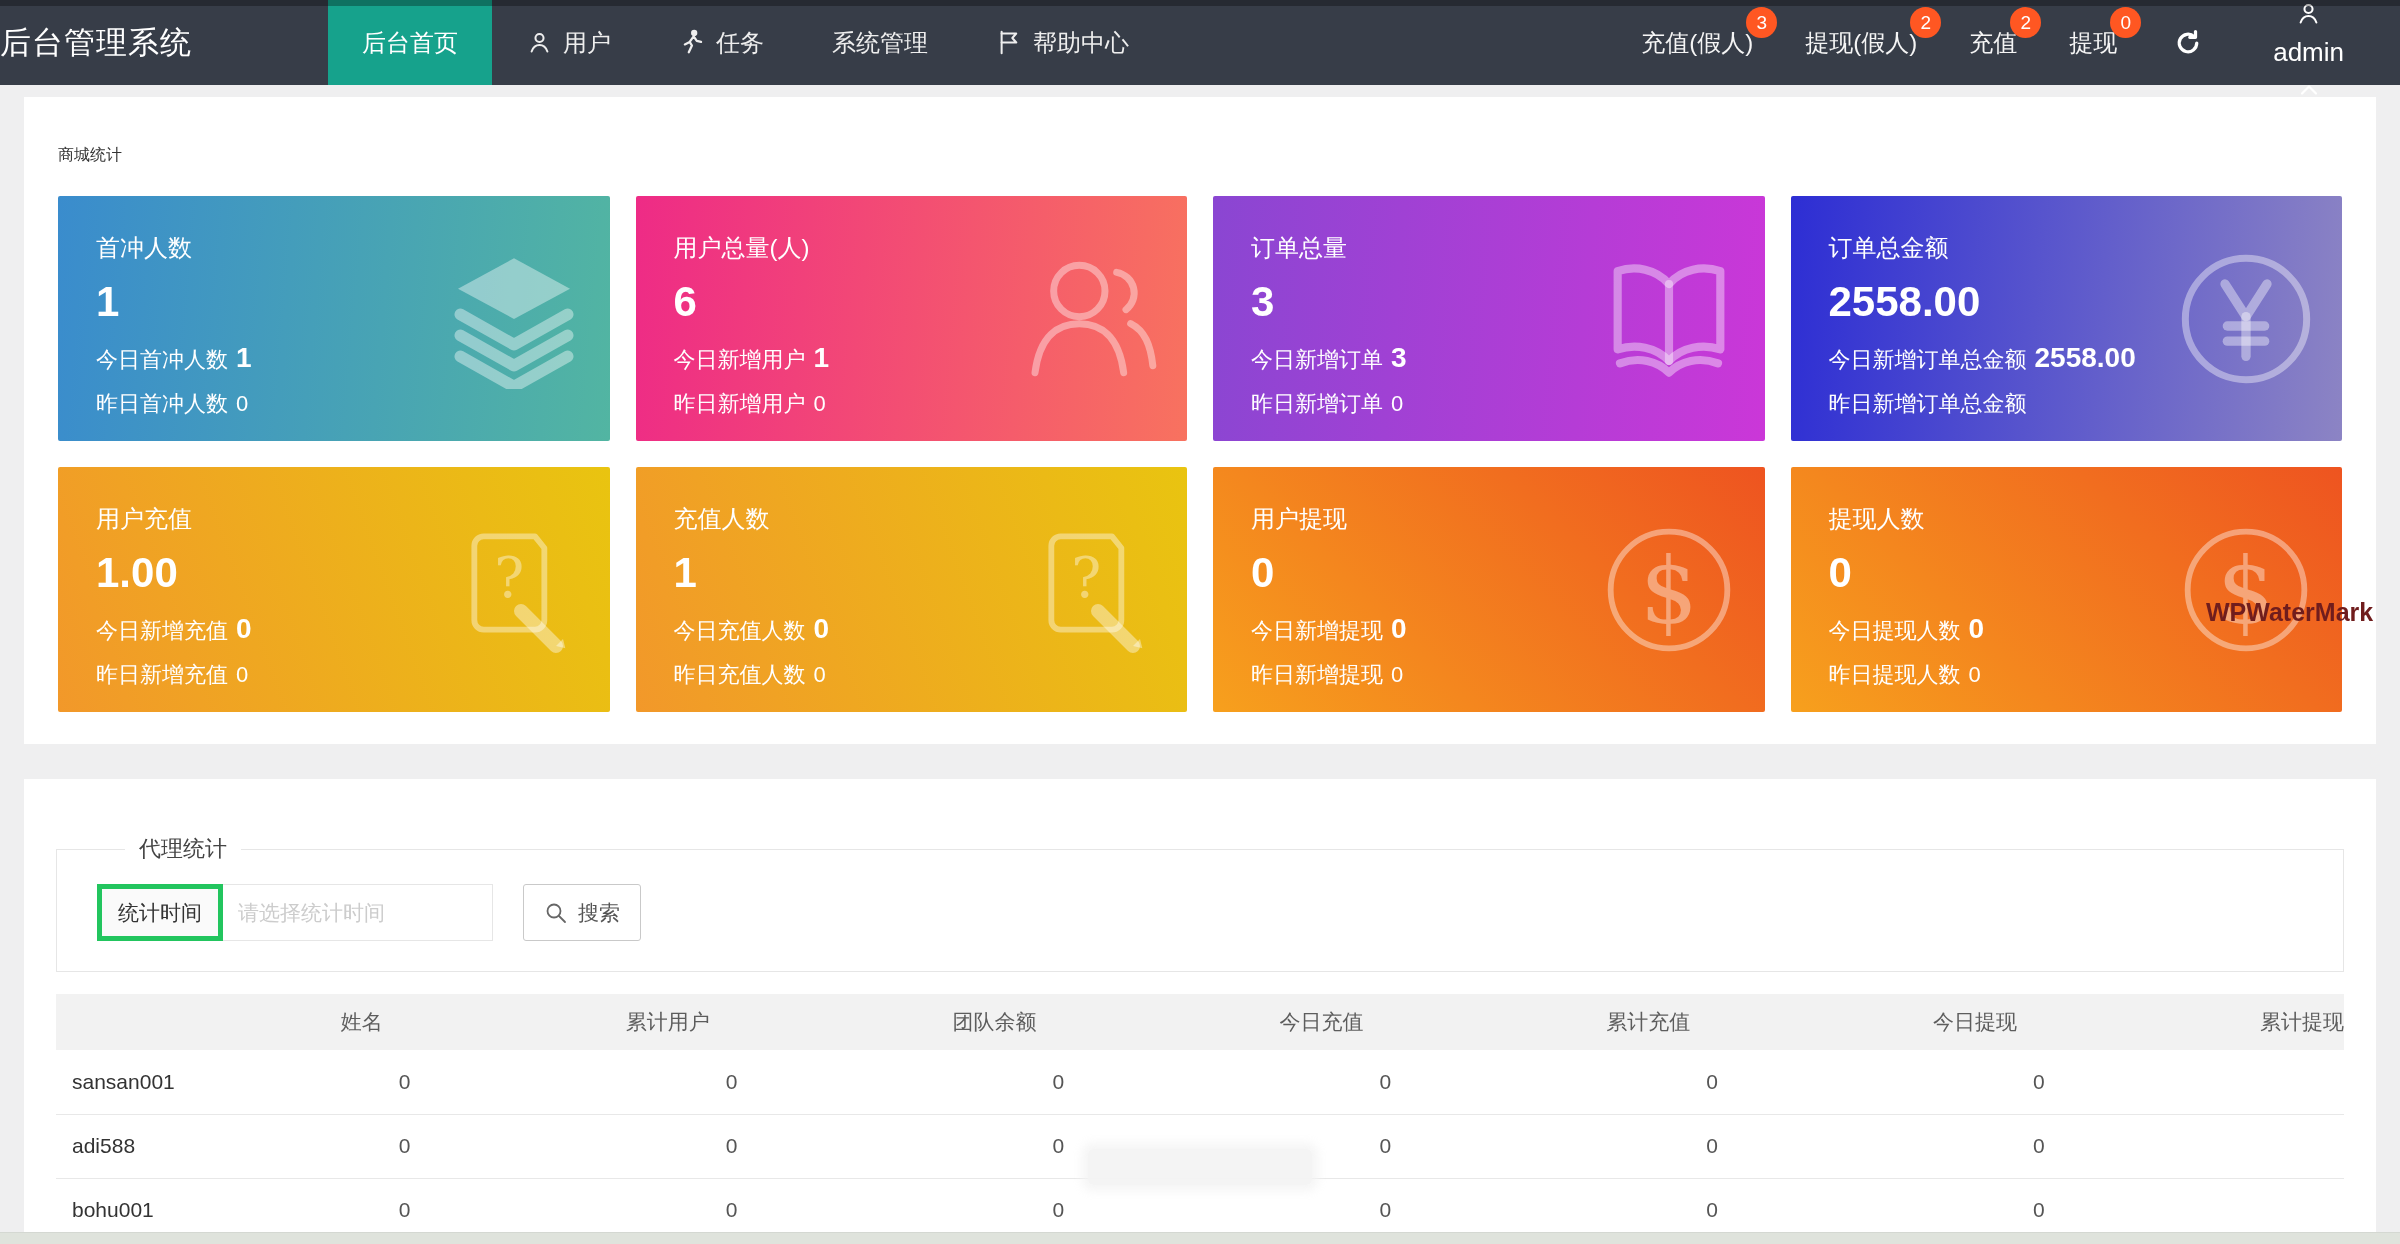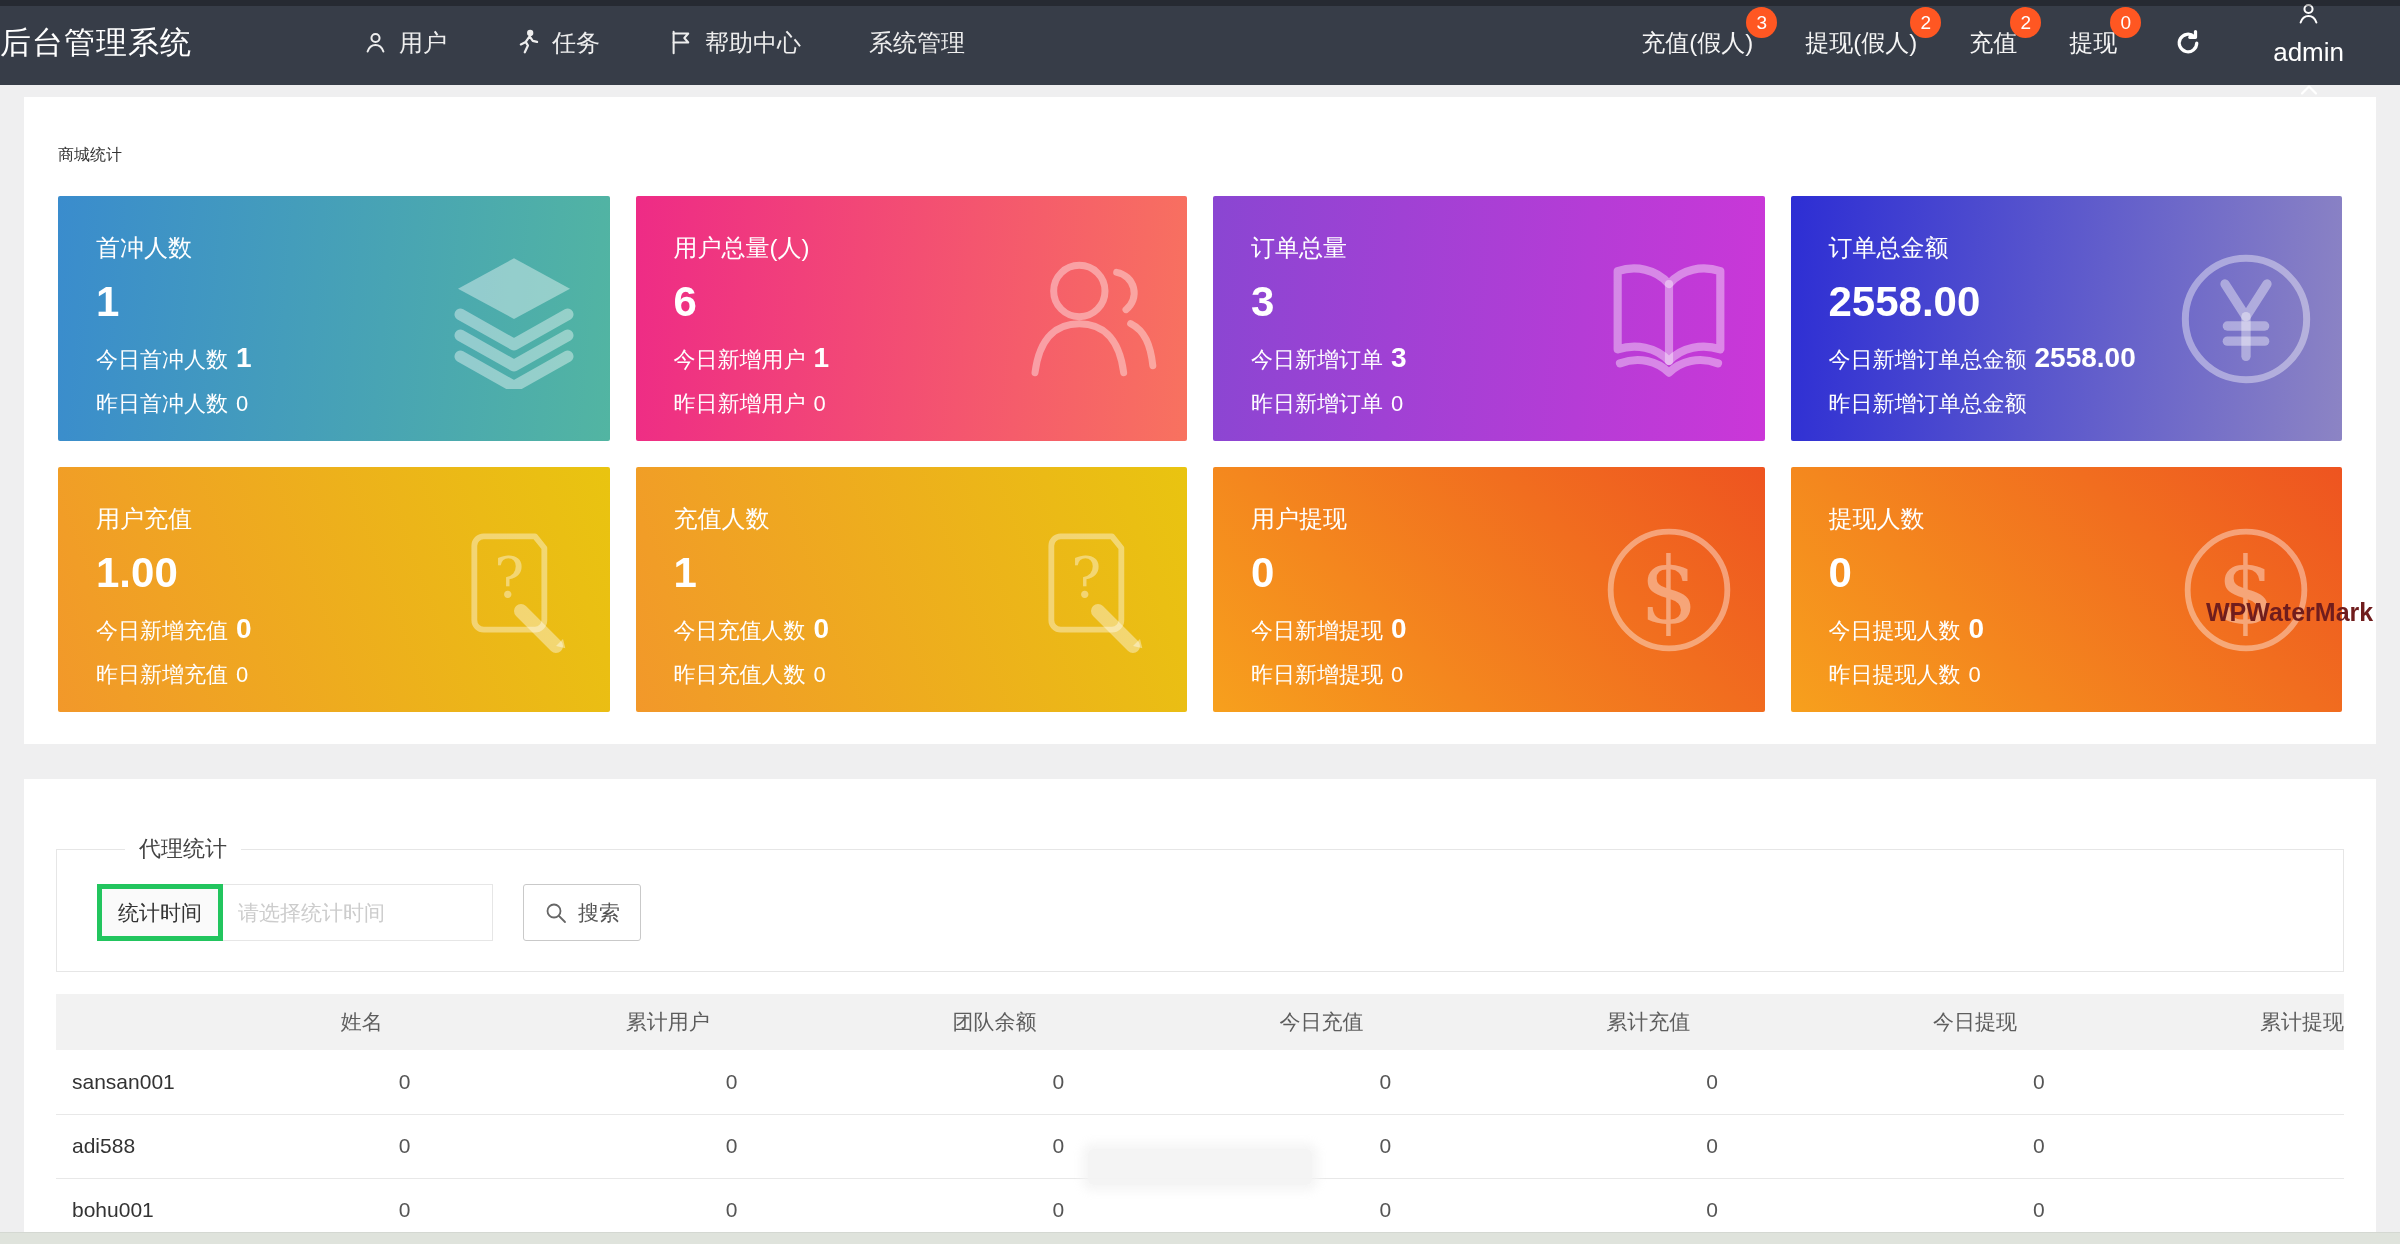--- a/index.html
+++ b/index.html
@@ -64,20 +64,24 @@
 </style>
 </head>
 <body>
 
 <div class="page">
 
   <header class="nav">
     <div class="nav-topstrip"></div>
     <div class="logo">后台管理系统</div>
     <nav class="tabs" id="tabs">
+  <div class="tab active">
+
+    <span class="tab-label">后台首页</span>
+  </div>
 
   <div class="tab">
     <span class="tab-icon">
             <svg viewBox="0 0 24 24" fill="none" stroke="currentColor" stroke-linecap="round" stroke-linejoin="round" stroke-width="1.8">
               <circle cx="12" cy="8" r="3.6"></circle>
               <path d="M5 20c1.4-4.2 4-5.8 7-5.8s5.6 1.6 7 5.8"></path>
             </svg>
           </span>
     <span class="tab-label">用户</span>
   </div>
@@ -86,32 +90,32 @@
     <span class="tab-icon">
             <svg viewBox="0 0 24 24" fill="none" stroke="currentColor" stroke-linecap="round" stroke-linejoin="round" stroke-width="2">
               <circle cx="13.5" cy="3.5" r="1.8" fill="currentColor"></circle>
               <path d="M13 6.5l-3.5 5 2 3.2-2.8 6M13 6.5l2.8 4 3.8 1M9.5 11.5l-4.3 2.2"></path>
             </svg>
           </span>
     <span class="tab-label">任务</span>
   </div>
 
   <div class="tab">
+
+    <span class="tab-label">系统管理</span>
+  </div>
+
+  <div class="tab">
     <span class="tab-icon">
             <svg viewBox="0 0 24 24" fill="none" stroke="currentColor" stroke-linecap="round" stroke-linejoin="round" stroke-width="1.8">
               <path d="M5 2.5v19"></path>
               <path d="M5 4h13l-3.5 4 3.5 4H5"></path>
             </svg>
           </span>
     <span class="tab-label">帮助中心</span>
-  </div>
-
-  <div class="tab">
-
-    <span class="tab-label">系统管理</span>
   </div>
 </nav>
     <div class="nav-right">
       <div id="rightItems" style="display:flex;align-items:stretch;">
   <div class="nav-right-item">
     <span class="nav-right-label">充值(假人)</span>
     <span class="badge">3</span>
   </div>
 
   <div class="nav-right-item">

